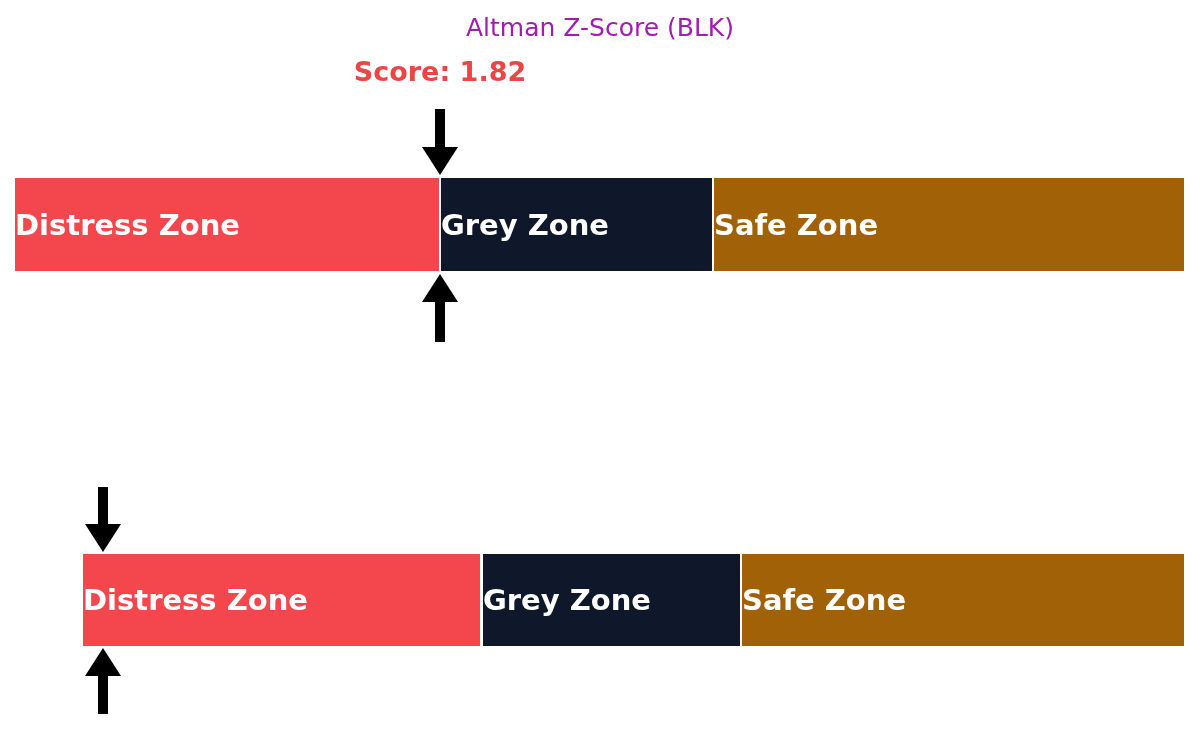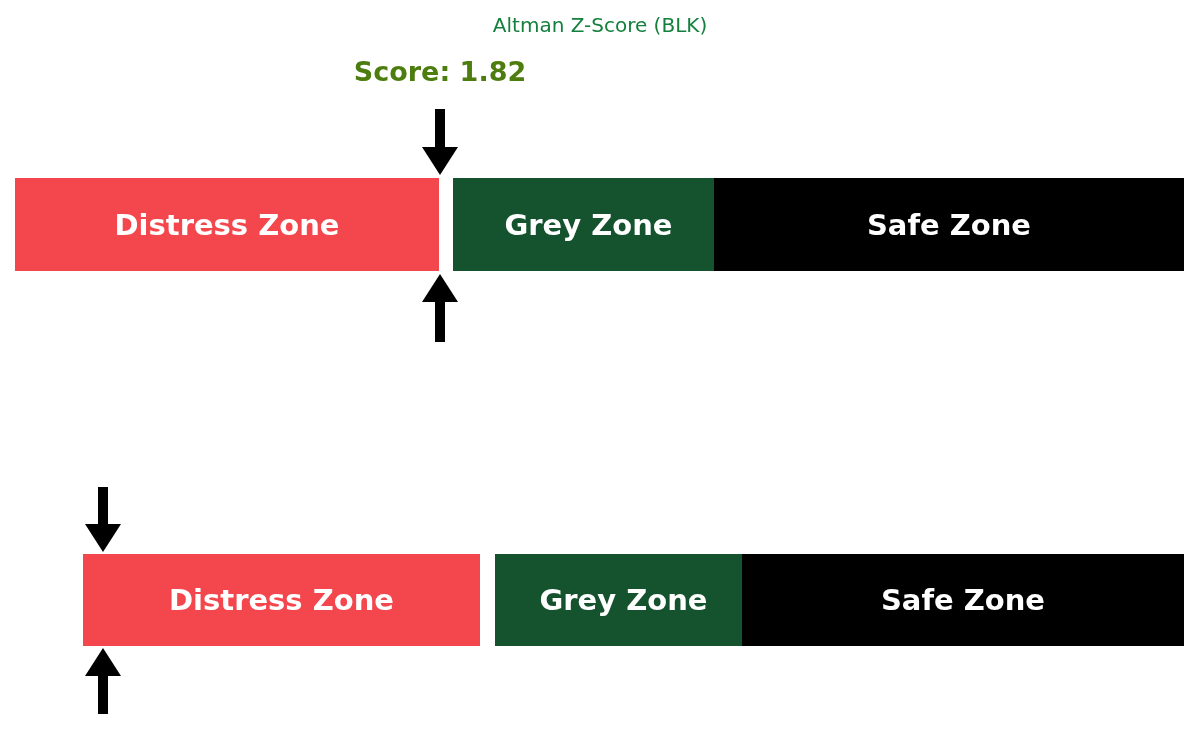--- a/index.html
+++ b/index.html
@@ -8,54 +8,53 @@
     position: relative;
     width: 1200px;
     height: 752px;
     background: #ffffff;
     overflow: hidden;
     font-family: "DejaVu Sans", "Liberation Sans", sans-serif;
   }
   .chart-title {
     position: absolute;
     transform: translateX(-50%);
-    font-size: 20px;
+    font-size: 25px;
     font-weight: 400;
-    color: #15803d;
+    color: #a21caf;
     white-space: nowrap;
   }
   .score-label {
     position: absolute;
     transform: translateX(-50%);
     font-size: 27px;
     font-weight: 700;
-    color: #4d7c0f;
+    color: #ef4444;
     white-space: nowrap;
   }
   .zone-bar {
     position: absolute;
     background: #ffffff;
   }
   .zone-seg {
     position: absolute;
     top: 0;
     height: 100%;
     display: flex;
     align-items: center;
-    justify-content: center;
   }
   .zone-seg span {
     color: #ffffff;
     font-size: 29px;
     font-weight: 700;
     white-space: nowrap;
   }
   .seg-distress { background: #f4474d; }
-  .seg-grey     { background: #14532d; margin-left: 12px; }
-  .seg-safe     { background: #000000; }
+  .seg-grey     { background: #0f172a; }
+  .seg-safe     { background: #a16207; }
   .marker-arrow { position: absolute; }
 
   
   .c1-title  { left: 600px; top: 13px; }
   .c1-score  { left: 440px; top: 56px; }
   .c1-bar    { left: 15px;  top: 178px; width: 1169px; height: 93px; }
   .c1-seg-distress { left: 0;     width: 424px; }
   .c1-seg-grey     { left: 426px; width: 271px; }
   .c1-seg-safe     { left: 699px; width: 470px; }
   .c1-arrow-down   { left: 422px; top: 109px; }

